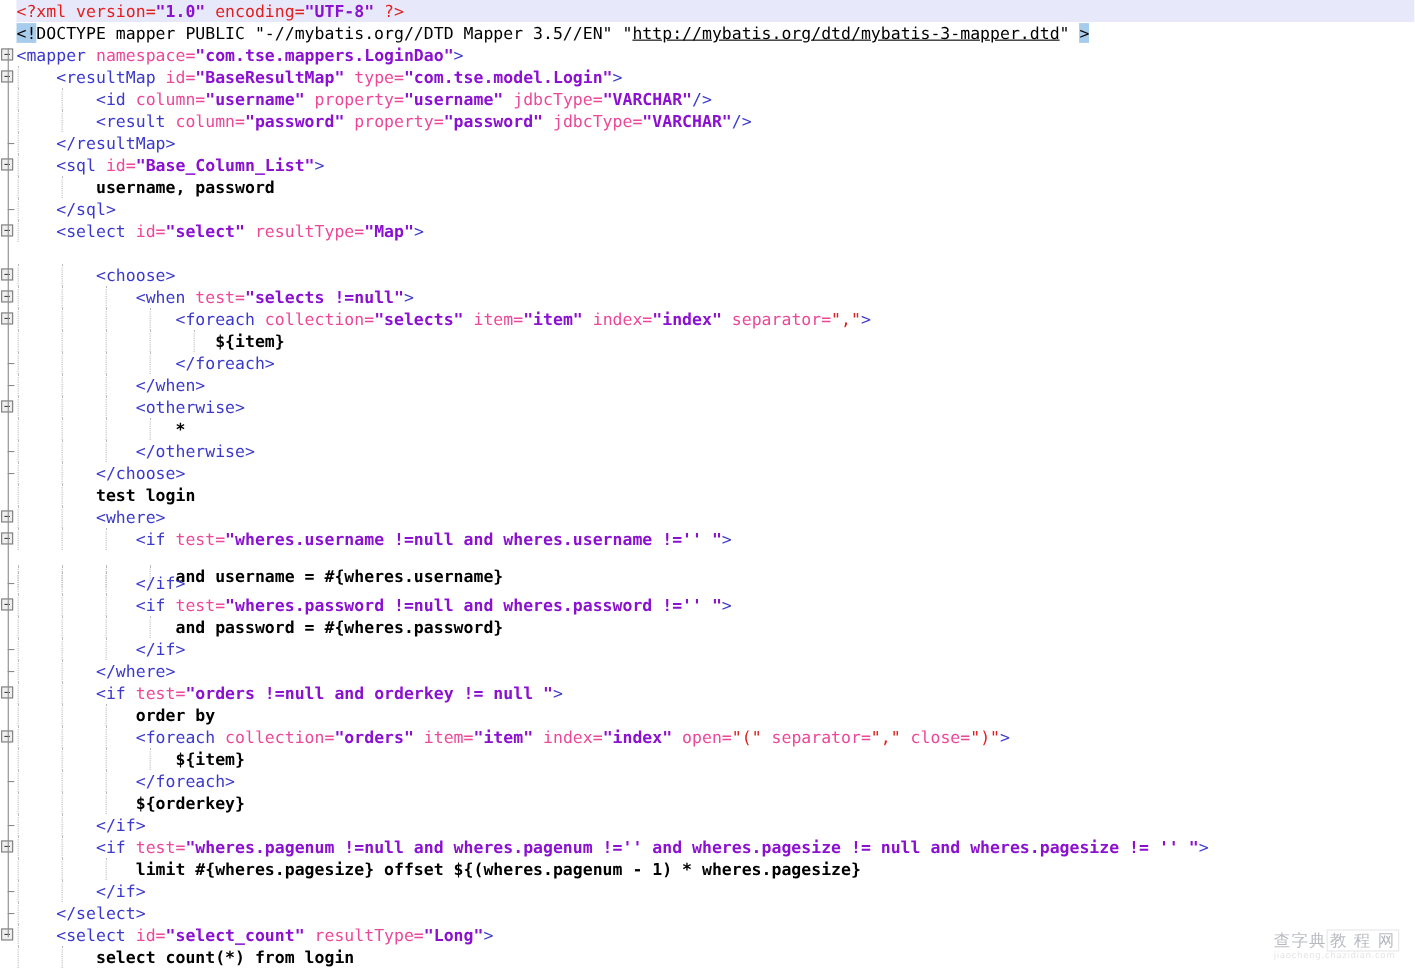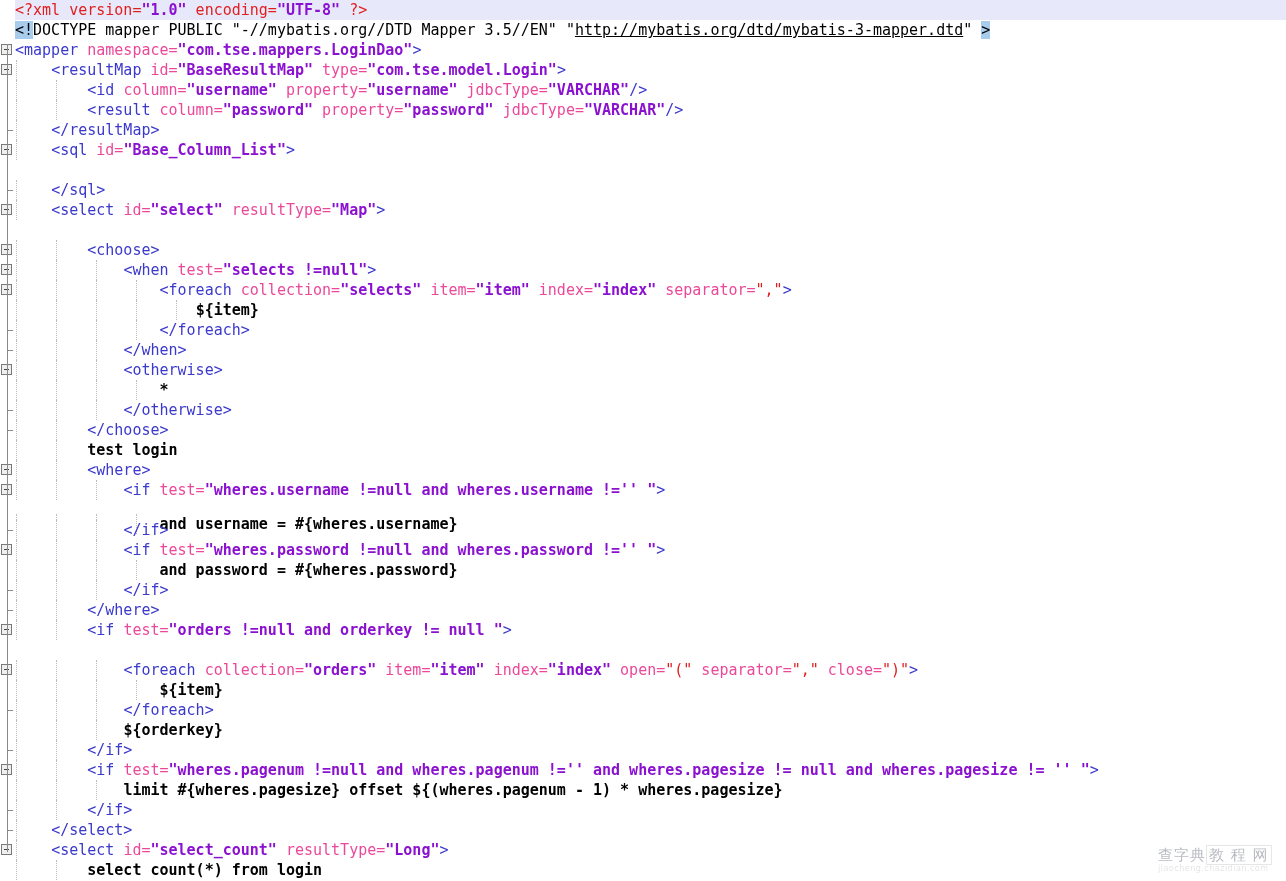--- a/index.html
+++ b/index.html
@@ -160,20 +160,21 @@
 
   <div id="code">
       <div class="line line-hl" style="top: 0px;"><span class="pi">&lt;?xml version=</span><span class="pival">"1.0"</span><span class="pi"> encoding=</span><span class="pival">"UTF-8"</span><span class="pi"> ?&gt;</span></div>
       <div class="line" style="top: 20px;"><span class="sel doctype">&lt;!</span><span class="doctype">DOCTYPE mapper PUBLIC "-//mybatis.org//DTD Mapper 3.5//EN" "</span><span class="url">http://mybatis.org/dtd/mybatis-3-mapper.dtd</span><span class="doctype">" </span><span class="sel doctype">&gt;</span></div>
       <div class="line" style="top: 40px;"><span class="tag">&lt;mapper </span><span class="attr">namespace=</span><span class="val">"com.tse.mappers.LoginDao"</span><span class="tag">&gt;</span></div>
       <div class="line" style="top: 60px;"><span class="guide" style="left: 1px; height: 20px;"></span><span>    </span><span class="tag">&lt;resultMap </span><span class="attr">id=</span><span class="val">"BaseResultMap"</span><span class="attr"> type=</span><span class="val">"com.tse.model.Login"</span><span class="tag">&gt;</span></div>
       <div class="line" style="top: 80px;"><span class="guide" style="left: 1px; height: 20px;"></span><span class="guide" style="left: 41px; height: 20px;"></span><span>        </span><span class="tag">&lt;id </span><span class="attr">column=</span><span class="val">"username"</span><span class="attr"> property=</span><span class="val">"username"</span><span class="attr"> jdbcType=</span><span class="val">"VARCHAR"</span><span class="tag">/&gt;</span></div>
       <div class="line" style="top: 100px;"><span class="guide" style="left: 1px; height: 20px;"></span><span class="guide" style="left: 41px; height: 20px;"></span><span>        </span><span class="tag">&lt;result </span><span class="attr">column=</span><span class="val">"password"</span><span class="attr"> property=</span><span class="val">"password"</span><span class="attr"> jdbcType=</span><span class="val">"VARCHAR"</span><span class="tag">/&gt;</span></div>
       <div class="line" style="top: 120px;"><span class="guide" style="left: 1px; height: 20px;"></span><span>    </span><span class="tag">&lt;/resultMap&gt;</span></div>
       <div class="line" style="top: 140px;"><span class="guide" style="left: 1px; height: 20px;"></span><span>    </span><span class="tag">&lt;sql </span><span class="attr">id=</span><span class="val">"Base_Column_List"</span><span class="tag">&gt;</span></div>
+      <div class="line" style="top: 160px;"><span class="guide" style="left: 1px; height: 20px;"></span><span class="guide" style="left: 41px; height: 20px;"></span><span>        </span><span class="txt">username, password</span></div>
       <div class="line" style="top: 180px;"><span class="guide" style="left: 1px; height: 20px;"></span><span>    </span><span class="tag">&lt;/sql&gt;</span></div>
       <div class="line" style="top: 200px;"><span class="guide" style="left: 1px; height: 20px;"></span><span>    </span><span class="tag">&lt;select </span><span class="attr">id=</span><span class="val">"select"</span><span class="attr"> resultType=</span><span class="val">"Map"</span><span class="tag">&gt;</span></div>
       <div class="line" style="top: 240px;"><span class="guide" style="left: 1px; height: 20px;"></span><span class="guide" style="left: 41px; height: 20px;"></span><span>        </span><span class="tag">&lt;choose&gt;</span></div>
       <div class="line" style="top: 260px;"><span class="guide" style="left: 1px; height: 20px;"></span><span class="guide" style="left: 41px; height: 20px;"></span><span class="guide" style="left: 81px; height: 20px;"></span><span>            </span><span class="tag">&lt;when </span><span class="attr">test=</span><span class="val">"selects !=null"</span><span class="tag">&gt;</span></div>
       <div class="line" style="top: 280px;"><span class="guide" style="left: 1px; height: 20px;"></span><span class="guide" style="left: 41px; height: 20px;"></span><span class="guide" style="left: 81px; height: 20px;"></span><span class="guide" style="left: 121px; height: 20px;"></span><span>                </span><span class="tag">&lt;foreach </span><span class="attr">collection=</span><span class="val">"selects"</span><span class="attr"> item=</span><span class="val">"item"</span><span class="attr"> index=</span><span class="val">"index"</span><span class="attr"> separator=</span><span class="valp">","</span><span class="tag">&gt;</span></div>
       <div class="line" style="top: 300px;"><span class="guide" style="left: 1px; height: 20px;"></span><span class="guide" style="left: 41px; height: 20px;"></span><span class="guide" style="left: 81px; height: 20px;"></span><span class="guide" style="left: 121px; height: 20px;"></span><span class="guide" style="left: 161px; height: 20px;"></span><span>                    </span><span class="txt">${item}</span></div>
       <div class="line" style="top: 320px;"><span class="guide" style="left: 1px; height: 20px;"></span><span class="guide" style="left: 41px; height: 20px;"></span><span class="guide" style="left: 81px; height: 20px;"></span><span class="guide" style="left: 121px; height: 20px;"></span><span>                </span><span class="tag">&lt;/foreach&gt;</span></div>
       <div class="line" style="top: 340px;"><span class="guide" style="left: 1px; height: 20px;"></span><span class="guide" style="left: 41px; height: 20px;"></span><span class="guide" style="left: 81px; height: 20px;"></span><span>            </span><span class="tag">&lt;/when&gt;</span></div>
       <div class="line" style="top: 360px;"><span class="guide" style="left: 1px; height: 20px;"></span><span class="guide" style="left: 41px; height: 20px;"></span><span class="guide" style="left: 81px; height: 20px;"></span><span>            </span><span class="tag">&lt;otherwise&gt;</span></div>
       <div class="line" style="top: 380px;"><span class="guide" style="left: 1px; height: 20px;"></span><span class="guide" style="left: 41px; height: 20px;"></span><span class="guide" style="left: 81px; height: 20px;"></span><span class="guide" style="left: 121px; height: 20px;"></span><span>                </span><span class="txt">*</span></div>
@@ -182,20 +183,21 @@
       <div class="line" style="top: 440px;"><span class="guide" style="left: 1px; height: 20px;"></span><span class="guide" style="left: 41px; height: 20px;"></span><span>        </span><span class="txt">test login</span></div>
       <div class="line" style="top: 460px;"><span class="guide" style="left: 1px; height: 20px;"></span><span class="guide" style="left: 41px; height: 20px;"></span><span>        </span><span class="tag">&lt;where&gt;</span></div>
       <div class="line" style="top: 480px;"><span class="guide" style="left: 1px; height: 20px;"></span><span class="guide" style="left: 41px; height: 20px;"></span><span class="guide" style="left: 81px; height: 20px;"></span><span>            </span><span class="tag">&lt;if </span><span class="attr">test=</span><span class="val">"wheres.username !=null and wheres.username !='' "</span><span class="tag">&gt;</span></div>
       <div class="line" style="top: 500px; margin-top: 14px;"><span class="guide" style="left: 1px; height: 20px;"></span><span class="guide" style="left: 41px; height: 20px;"></span><span class="guide" style="left: 81px; height: 20px;"></span><span class="guide" style="left: 121px; height: 20px;"></span><span>                </span><span class="txt">and username = #{wheres.username}</span></div>
       <div class="line" style="top: 520px;"><span class="guide" style="left: 1px; height: 20px;"></span><span class="guide" style="left: 41px; height: 20px;"></span><span class="guide" style="left: 81px; height: 20px;"></span><span>            </span><span class="tag">&lt;/if&gt;</span></div>
       <div class="line" style="top: 540px;"><span class="guide" style="left: 1px; height: 20px;"></span><span class="guide" style="left: 41px; height: 20px;"></span><span class="guide" style="left: 81px; height: 20px;"></span><span>            </span><span class="tag">&lt;if </span><span class="attr">test=</span><span class="val">"wheres.password !=null and wheres.password !='' "</span><span class="tag">&gt;</span></div>
       <div class="line" style="top: 560px;"><span class="guide" style="left: 1px; height: 20px;"></span><span class="guide" style="left: 41px; height: 20px;"></span><span class="guide" style="left: 81px; height: 20px;"></span><span class="guide" style="left: 121px; height: 20px;"></span><span>                </span><span class="txt">and password = #{wheres.password}</span></div>
       <div class="line" style="top: 580px;"><span class="guide" style="left: 1px; height: 20px;"></span><span class="guide" style="left: 41px; height: 20px;"></span><span class="guide" style="left: 81px; height: 20px;"></span><span>            </span><span class="tag">&lt;/if&gt;</span></div>
       <div class="line" style="top: 600px;"><span class="guide" style="left: 1px; height: 20px;"></span><span class="guide" style="left: 41px; height: 20px;"></span><span>        </span><span class="tag">&lt;/where&gt;</span></div>
       <div class="line" style="top: 620px;"><span class="guide" style="left: 1px; height: 20px;"></span><span class="guide" style="left: 41px; height: 20px;"></span><span>        </span><span class="tag">&lt;if </span><span class="attr">test=</span><span class="val">"orders !=null and orderkey != null "</span><span class="tag">&gt;</span></div>
+      <div class="line" style="top: 640px;"><span class="guide" style="left: 1px; height: 20px;"></span><span class="guide" style="left: 41px; height: 20px;"></span><span class="guide" style="left: 81px; height: 20px;"></span><span>            </span><span class="txt">order by</span></div>
       <div class="line" style="top: 660px;"><span class="guide" style="left: 1px; height: 20px;"></span><span class="guide" style="left: 41px; height: 20px;"></span><span class="guide" style="left: 81px; height: 20px;"></span><span>            </span><span class="tag">&lt;foreach </span><span class="attr">collection=</span><span class="val">"orders"</span><span class="attr"> item=</span><span class="val">"item"</span><span class="attr"> index=</span><span class="val">"index"</span><span class="attr"> open=</span><span class="valp">"("</span><span class="attr"> separator=</span><span class="valp">","</span><span class="attr"> close=</span><span class="valp">")"</span><span class="tag">&gt;</span></div>
       <div class="line" style="top: 680px;"><span class="guide" style="left: 1px; height: 20px;"></span><span class="guide" style="left: 41px; height: 20px;"></span><span class="guide" style="left: 81px; height: 20px;"></span><span class="guide" style="left: 121px; height: 20px;"></span><span>                </span><span class="txt">${item}</span></div>
       <div class="line" style="top: 700px;"><span class="guide" style="left: 1px; height: 20px;"></span><span class="guide" style="left: 41px; height: 20px;"></span><span class="guide" style="left: 81px; height: 20px;"></span><span>            </span><span class="tag">&lt;/foreach&gt;</span></div>
       <div class="line" style="top: 720px;"><span class="guide" style="left: 1px; height: 20px;"></span><span class="guide" style="left: 41px; height: 20px;"></span><span class="guide" style="left: 81px; height: 20px;"></span><span>            </span><span class="txt">${orderkey}</span></div>
       <div class="line" style="top: 740px;"><span class="guide" style="left: 1px; height: 20px;"></span><span class="guide" style="left: 41px; height: 20px;"></span><span>        </span><span class="tag">&lt;/if&gt;</span></div>
       <div class="line" style="top: 760px;"><span class="guide" style="left: 1px; height: 20px;"></span><span class="guide" style="left: 41px; height: 20px;"></span><span>        </span><span class="tag">&lt;if </span><span class="attr">test=</span><span class="val">"wheres.pagenum !=null and wheres.pagenum !='' and wheres.pagesize != null and wheres.pagesize != '' "</span><span class="tag">&gt;</span></div>
       <div class="line" style="top: 780px;"><span class="guide" style="left: 1px; height: 20px;"></span><span class="guide" style="left: 41px; height: 20px;"></span><span class="guide" style="left: 81px; height: 20px;"></span><span>            </span><span class="txt">limit #{wheres.pagesize} offset ${(wheres.pagenum - 1) * wheres.pagesize}</span></div>
       <div class="line" style="top: 800px;"><span class="guide" style="left: 1px; height: 20px;"></span><span class="guide" style="left: 41px; height: 20px;"></span><span>        </span><span class="tag">&lt;/if&gt;</span></div>
       <div class="line" style="top: 820px;"><span class="guide" style="left: 1px; height: 20px;"></span><span>    </span><span class="tag">&lt;/select&gt;</span></div>
       <div class="line" style="top: 840px;"><span class="guide" style="left: 1px; height: 20px;"></span><span>    </span><span class="tag">&lt;select </span><span class="attr">id=</span><span class="val">"select_count"</span><span class="attr"> resultType=</span><span class="val">"Long"</span><span class="tag">&gt;</span></div>

